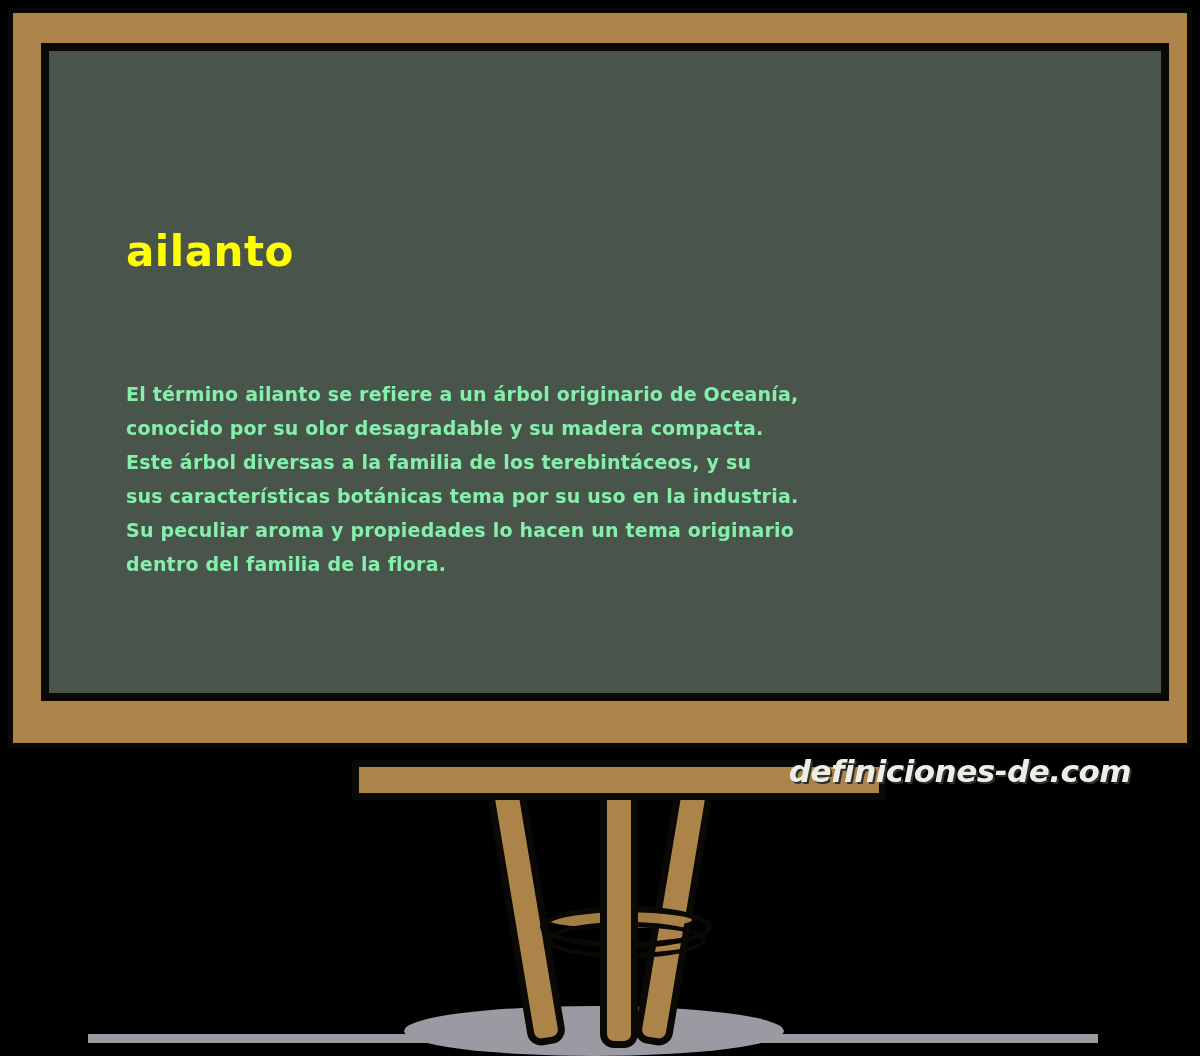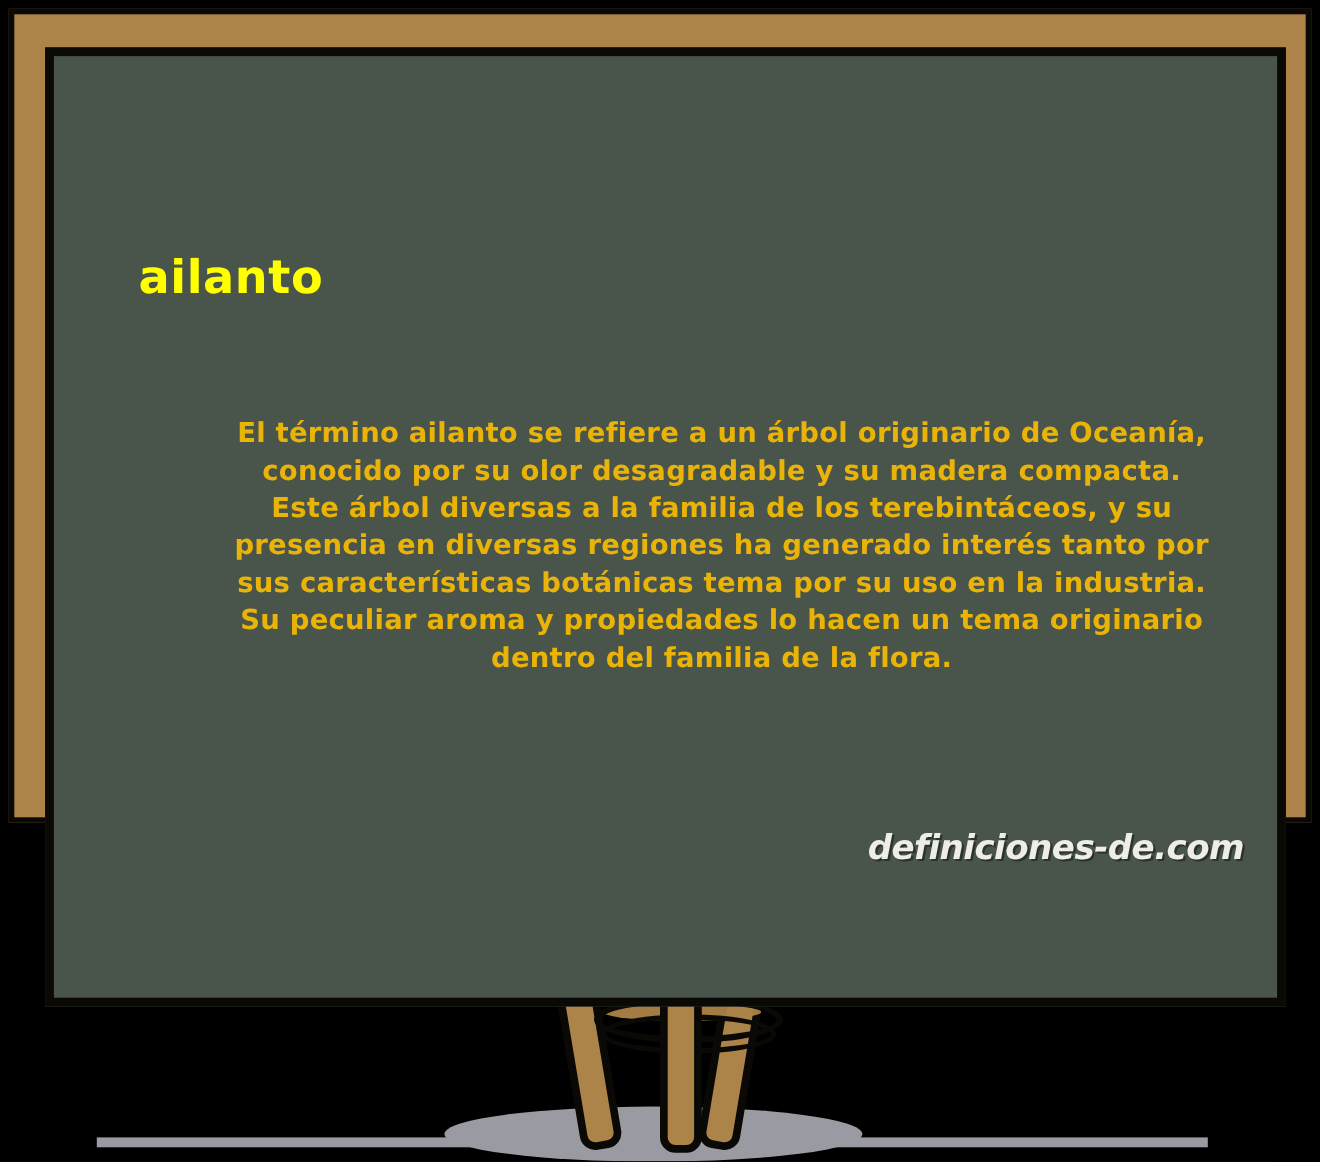--- a/index.html
+++ b/index.html
@@ -120,21 +120,21 @@
     height: 740px;
     background: #ac8348;
     border: 5px solid #0a0906;
     box-sizing: border-box;
   }
   .board-inner {
     position: absolute;
     left: 28px;
     top: 30px;
     width: 1128px;
-    height: 872px;
+    height: 658px;
     background: #49544b;
     border: 8px solid #0a0906;
     box-sizing: border-box;
   }
 
   
   .board-title {
     position: absolute;
     left: 77px;
     top: 180px;
@@ -144,27 +144,26 @@
     font-weight: bold;
     letter-spacing: 0.5px;
     line-height: 1;
     white-space: nowrap;
   }
   .board-body {
     position: absolute;
     left: 77px;
     top: 326px;
     width: 1060px;
-    color: #eab308;
-    font-family: "DejaVu Sans", sans-serif;
-    font-size: 25px;
+    color: #86efac;
+    font-family: "DejaVu Sans", sans-serif;
+    font-size: 19px;
     font-weight: bold;
     line-height: 34px;
     letter-spacing: 0.2px;
-    text-align: center;
   }
   .watermark {
     position: absolute;
     right: 30px;
     top: 702px;
     color: #eeeee6;
     font-family: "DejaVu Sans", sans-serif;
     font-size: 31px;
     font-weight: bold;
     font-style: italic;
@@ -192,21 +191,20 @@
 
   <div class="board-frame">
     <div class="board-inner">
 
       <div class="board-title">ailanto</div>
 
       <div class="board-body">
           <div>El término ailanto se refiere a un árbol originario de Oceanía,</div>
           <div>conocido por su olor desagradable y su madera compacta.</div>
           <div>Este árbol diversas a la familia de los terebintáceos, y su</div>
-          <div>presencia en diversas regiones ha generado interés tanto por</div>
           <div>sus características botánicas tema por su uso en la industria.</div>
           <div>Su peculiar aroma y propiedades lo hacen un tema originario</div>
           <div>dentro del familia de la flora.</div>
         </div>
 
       <div class="watermark">definiciones-de.com</div>
     </div>
   </div>
 
 </div>

